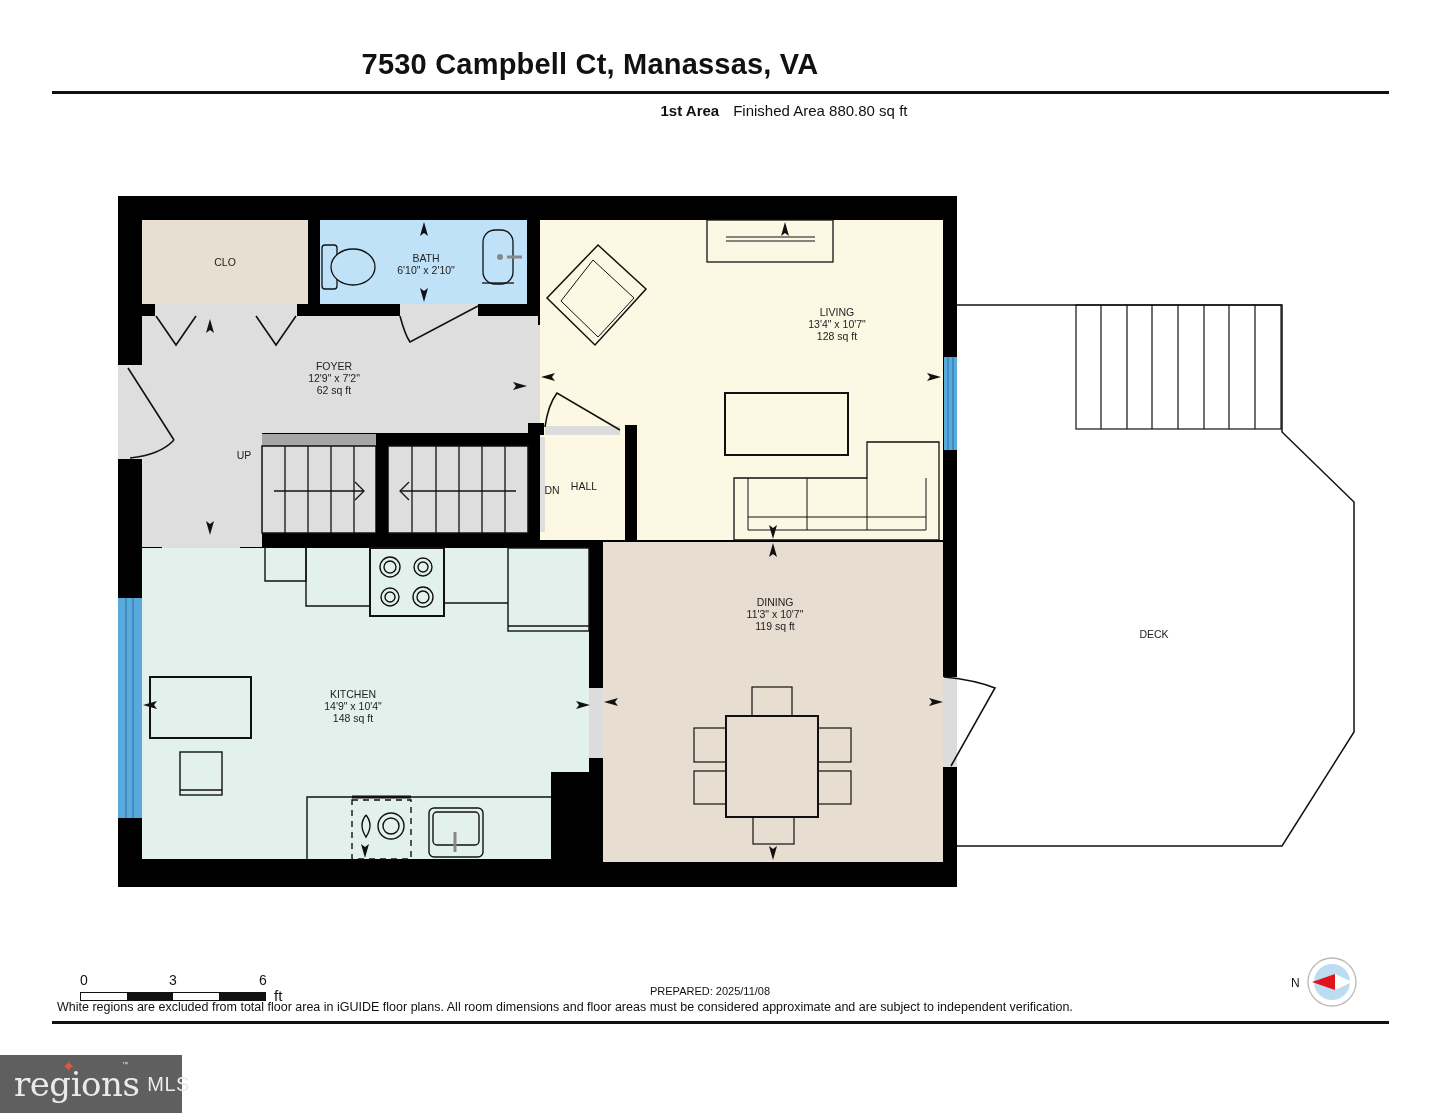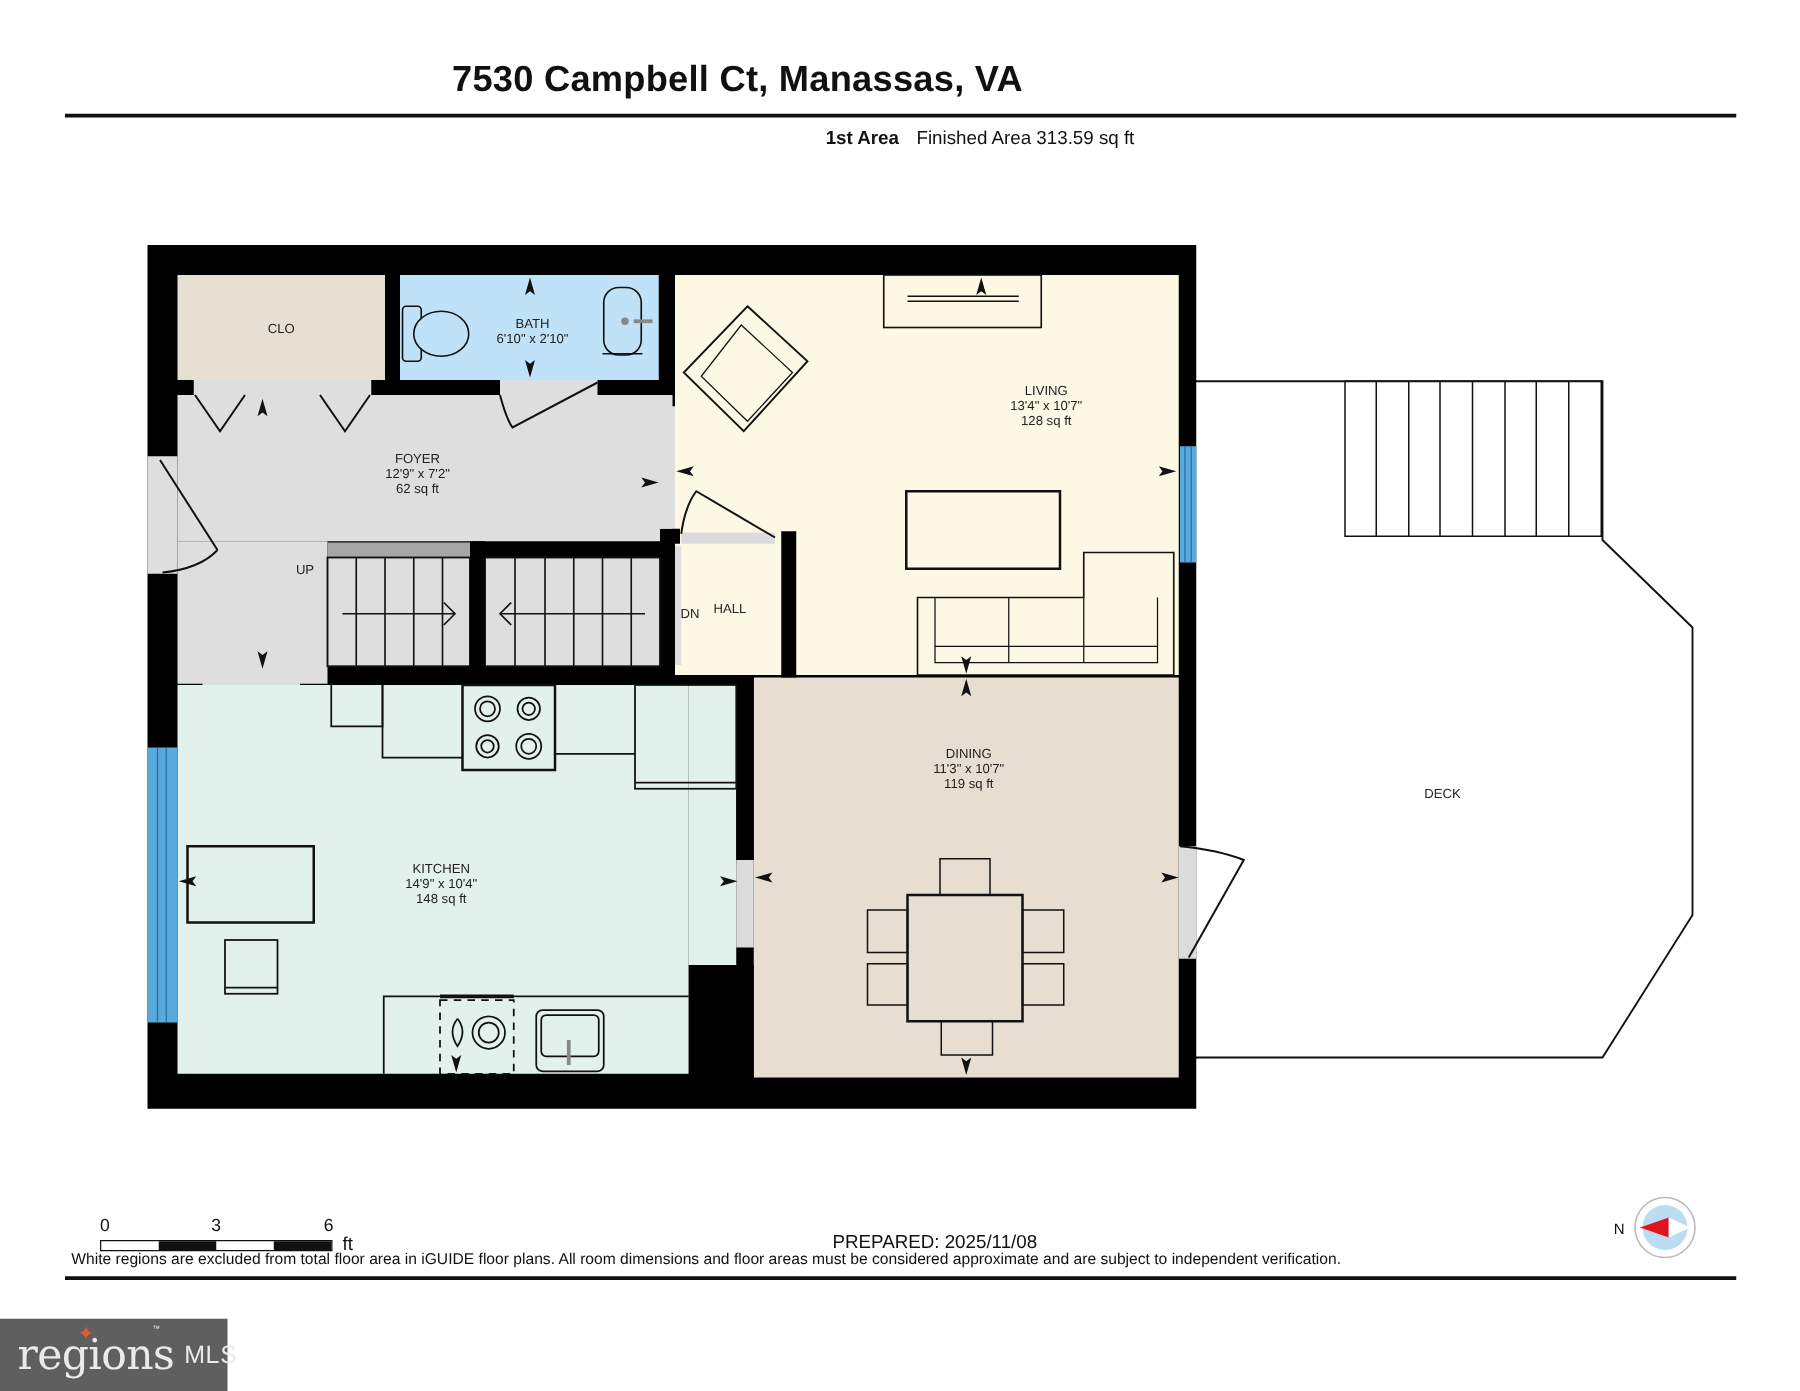--- a/index.html
+++ b/index.html
@@ -10,36 +10,36 @@
   .subtitle .floor { font-weight: bold; margin-right: 14px; }
   svg.plan { position: absolute; left: 0; top: 0; }
   .room-label { font-family: "Liberation Sans", sans-serif; font-size: 10.5px; fill: #222; text-anchor: middle; }
   .scale { position: absolute; left: 80px; top: 972px; }
   .scale .nums { position: relative; height: 18px; font-size: 14px; }
   .scale .nums span { position: absolute; }
   .scale-bar { position: absolute; left: 0; top: 20px; width: 184px; height: 7px; border: 1px solid #111; display: flex; }
   .scale-bar div { flex: 1; }
   .scale-bar .b { background: #111; }
   .scale .unit { position: absolute; left: 194px; top: 15px; font-size: 15px; }
-  .prepared { position: absolute; left: 666px; top: 985px; font-size: 15px; }
+  .prepared { position: absolute; left: 650px; top: 985px; font-size: 11px; }
   .disclaimer { position: absolute; left: 57px; top: 1000px; font-size: 12.5px; }
   .compass { position: absolute; left: 1288px; top: 955px; width: 70px; height: 54px; }
   .bright { position: absolute; left: 0; top: 1055px; width: 182px; height: 58px; background: #5f5f5f; color: #eaeaea; display: flex; align-items: center; }
   .bright .word { font-family: "DejaVu Serif", serif; font-size: 34px; margin-left: 14px; letter-spacing: -0.5px; position: relative; }
   .bright .star { position: absolute; left: 62px; top: 2px; color: #e4583a; font-size: 16px; }
   .bright .mls { font-family: "Liberation Sans", sans-serif; font-size: 20px; margin-left: 8px; letter-spacing: 0.5px; }
   .bright .tm { position: absolute; left: 122px; top: 6px; font-size: 6px; }
 </style>
 </head>
 <body>
 
 <div class="title">7530 Campbell Ct, Manassas, VA</div>
 <div class="rule" style="top:91px;"></div>
 <div class="subtitle">
-  <span class="floor">1st Area</span><span>Finished Area 313.59 sq ft</span>
+  <span class="floor">1st Area</span><span>Finished Area 880.80 sq ft</span>
 </div>
 
 <svg class="plan" width="1440" height="1000" viewBox="0 0 1440 1000">
   <defs>
     <marker id="tri" viewBox="0 0 10 10" refX="5" refY="5" markerWidth="6" markerHeight="6" orient="auto">
         <path d="M0,0 L10,5 L0,10 L3,5 Z" fill="#111"></path>
       </marker>
   </defs>
 
   <g>

